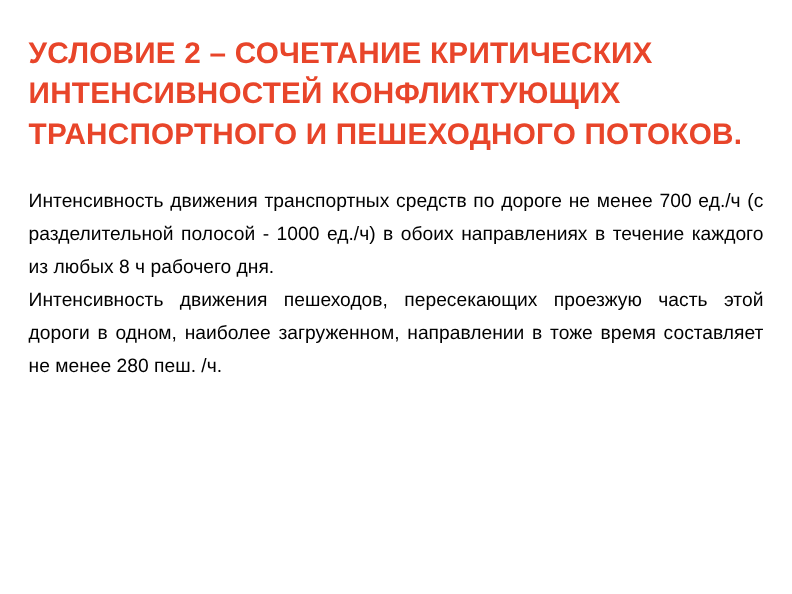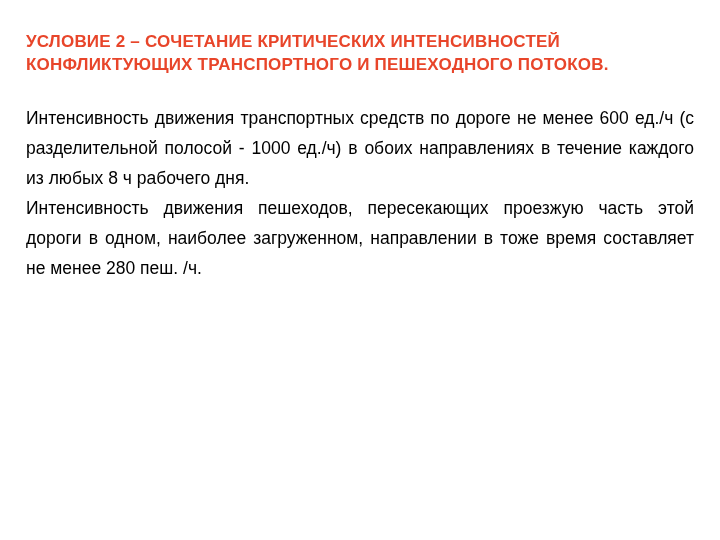--- a/index.html
+++ b/index.html
@@ -15,21 +15,21 @@
   }
   .slide {
     width: 720px;
     height: 540px;
     box-sizing: border-box;
     padding: 30px 26px 0 26px;
     position: relative;
   }
   .title {
     color: #E8452A;
-    font-size: 17px;
+    font-size: 27px;
     font-weight: bold;
     line-height: 1.37;
     letter-spacing: 0.2px;
     margin: 0 0 26px 0;
     text-align: left;
   }
   .body-text {
     color: #000000;
     font-size: 17.5px;
     line-height: 1.72;
@@ -49,17 +49,17 @@
   }
 </style>
 </head>
 <body>
 
 <div class="slide">
 
   <h1 class="title">УСЛОВИЕ 2 – СОЧЕТАНИЕ КРИТИЧЕСКИХ ИНТЕНСИВНОСТЕЙ КОНФЛИКТУЮЩИХ ТРАНСПОРТНОГО И ПЕШЕХОДНОГО ПОТОКОВ.</h1>
 
   <div class="body-text">
-    <p class="para para-last-left">Интенсивность движения транспортных средств по дороге не менее 600 ед./ч (с разделительной полосой - 1000 ед./ч) в обоих направлениях в течение каждого из любых 8 ч рабочего дня.</p>
+    <p class="para para-last-left">Интенсивность движения транспортных средств по дороге не менее 700 ед./ч (с разделительной полосой - 1000 ед./ч) в обоих направлениях в течение каждого из любых 8 ч рабочего дня.</p>
     <p class="para para-last-left">Интенсивность движения пешеходов, пересекающих проезжую часть этой дороги в одном, наиболее загруженном, направлении в тоже время составляет не менее 280 пеш. /ч.</p>
   </div>
 
 </div>
 
 </body></html>

